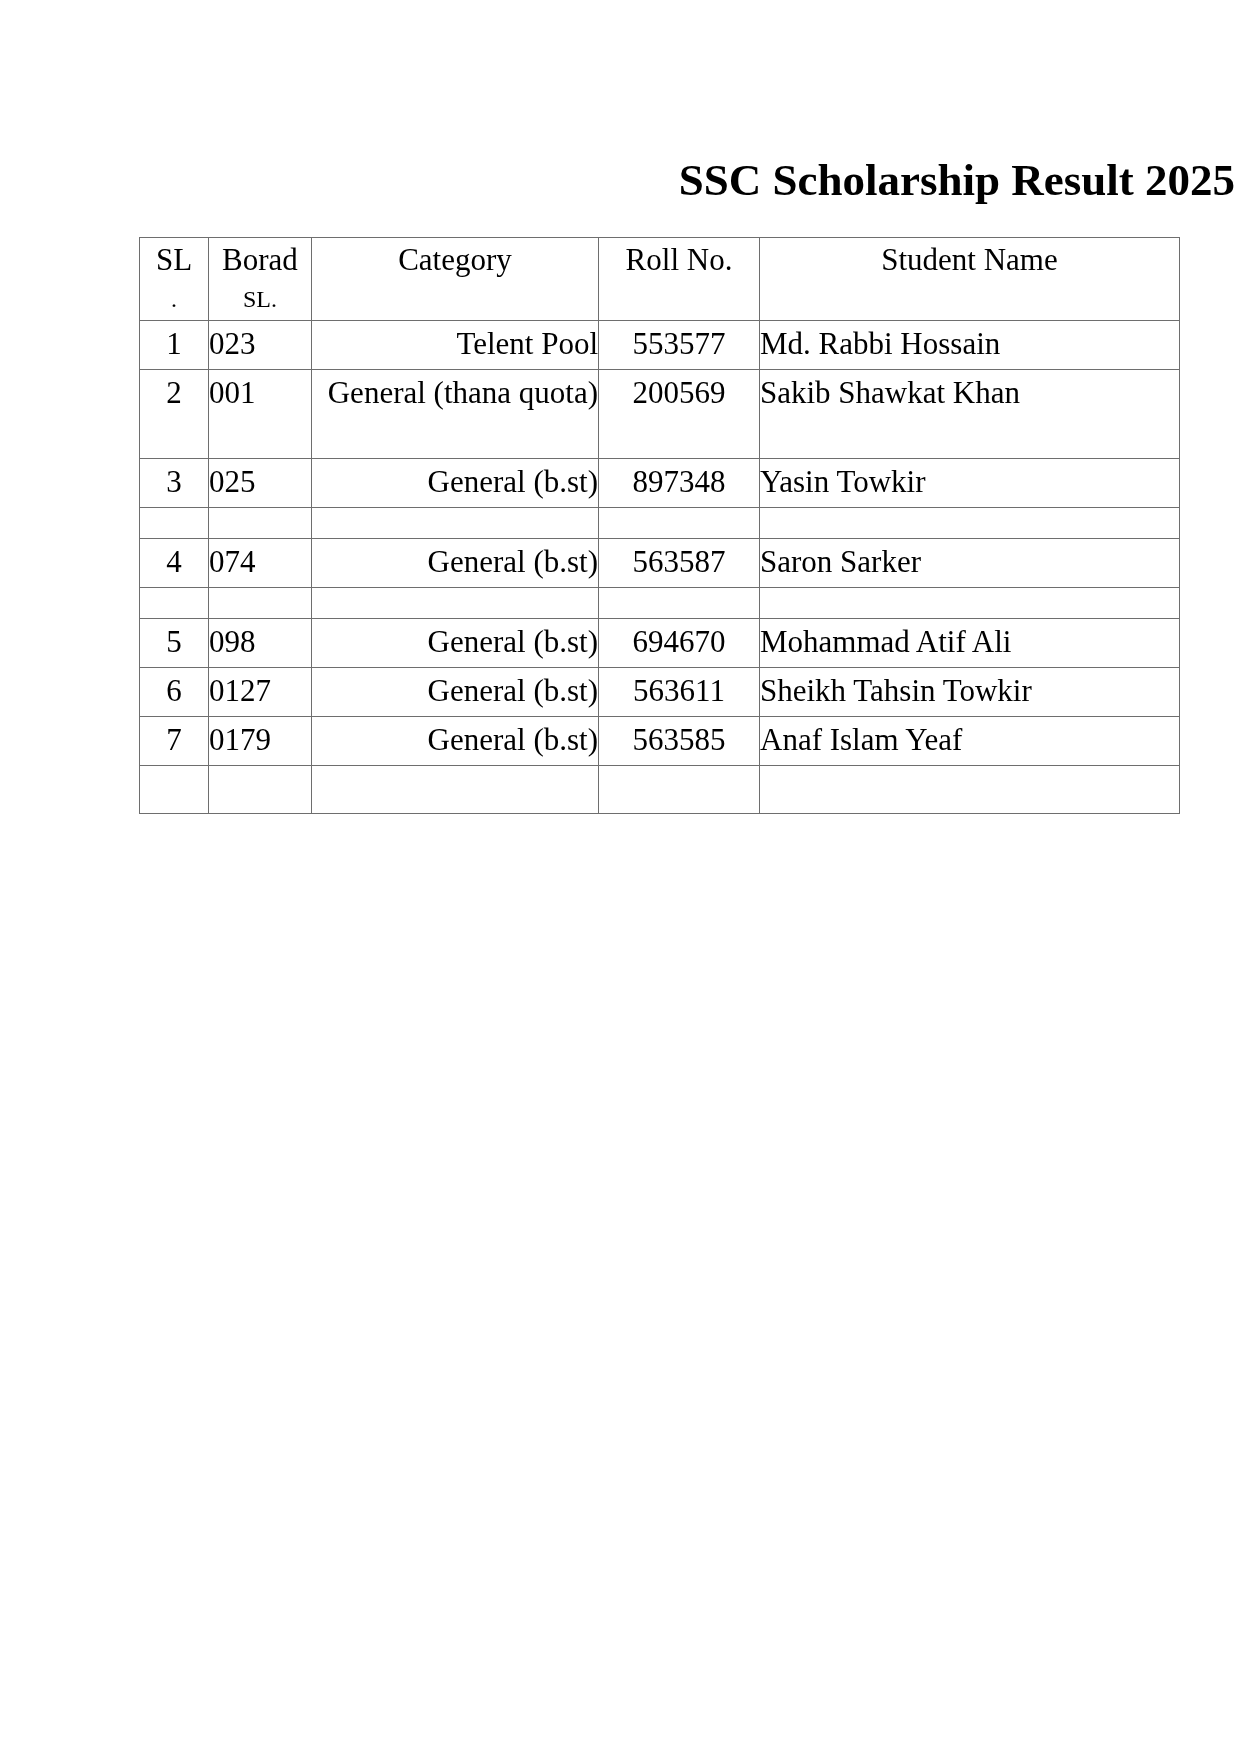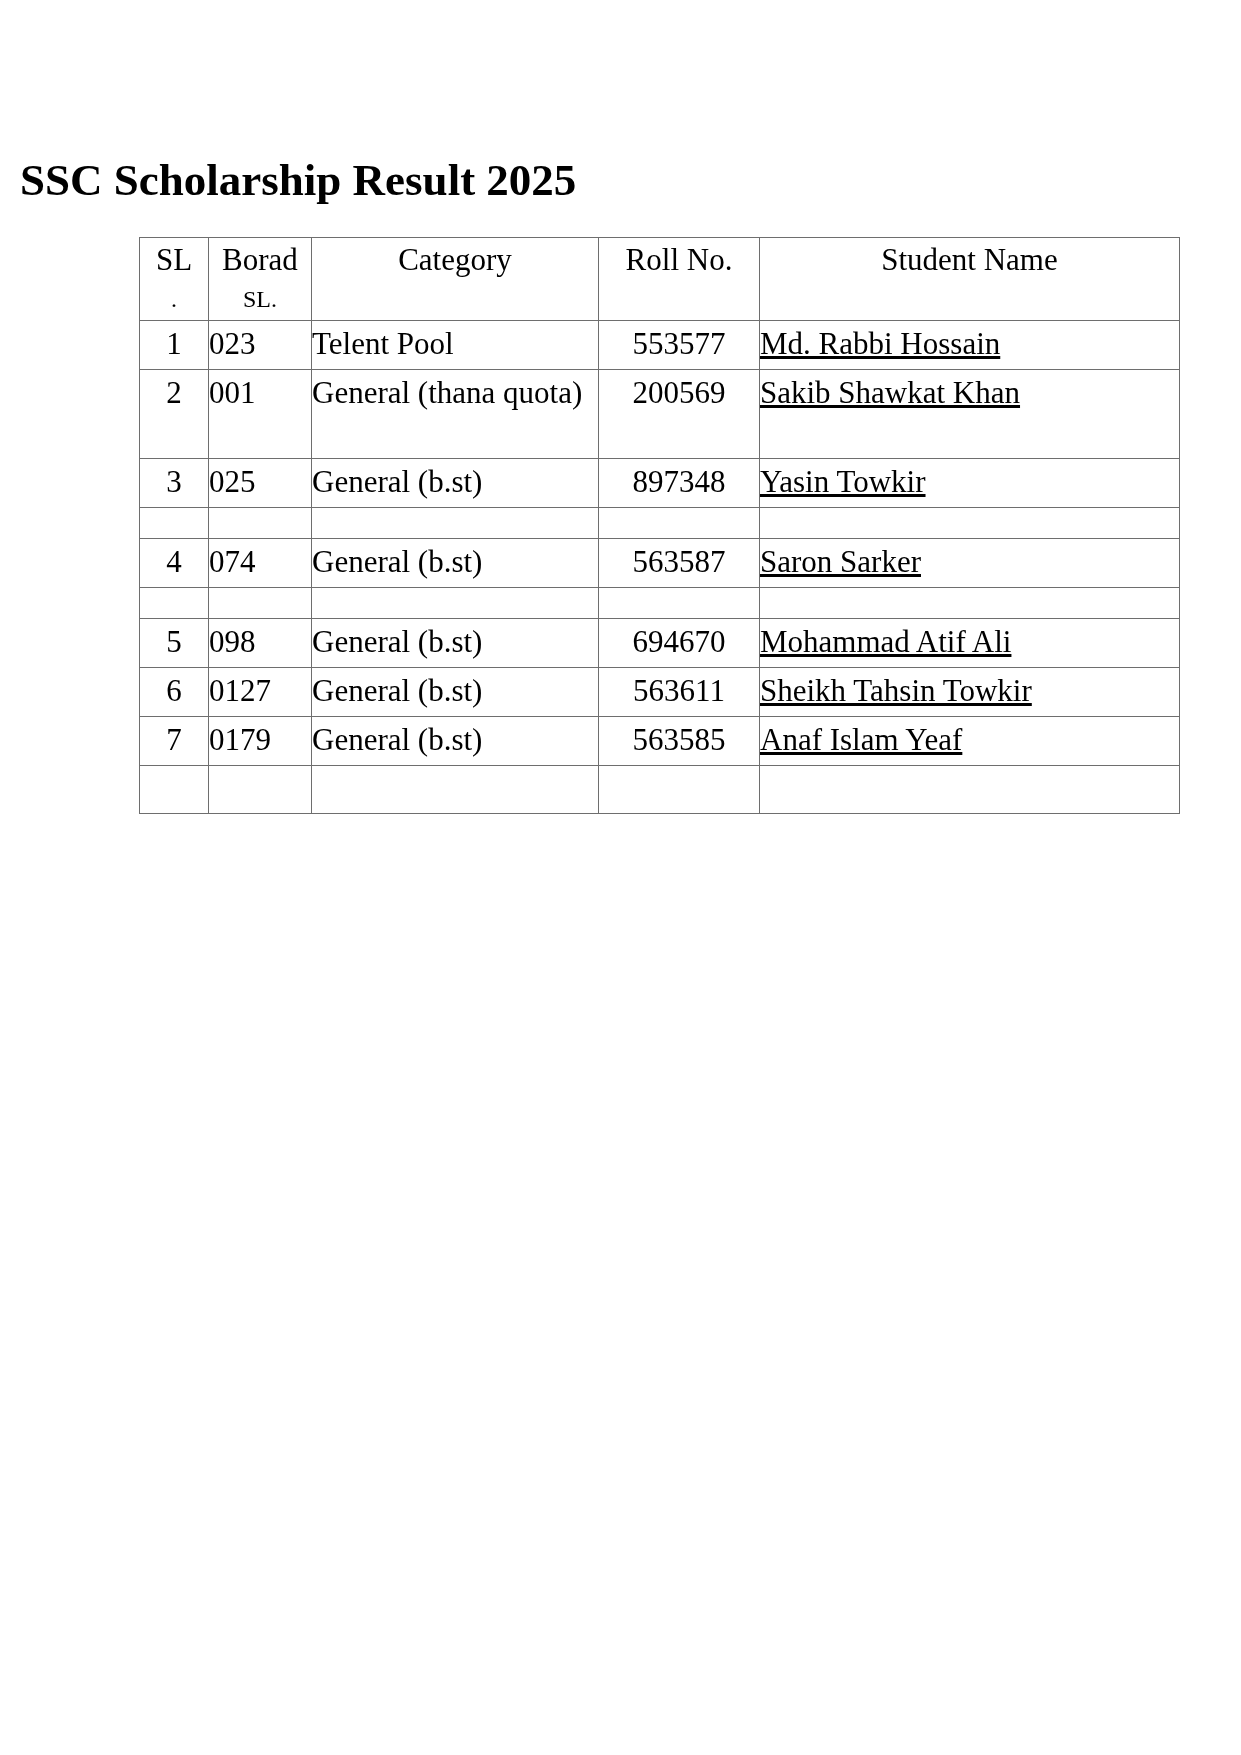--- a/index.html
+++ b/index.html
@@ -13,26 +13,26 @@
       position: relative;
       overflow: hidden;
       font-family: "Liberation Serif", "DejaVu Serif", serif;
       color: #000000;
     }
     .page-title {
       position: absolute;
       left: 0;
       width: 1235px;
       top: 150px;
-      text-align: left;
+      text-align: right;
       font-weight: bold;
       font-size: 45px;
       line-height: 60px;
       letter-spacing: 0px;
-      padding-left: 20px;
+      padding-left: 4px;
       box-sizing: border-box;
     }
     table.result-table {
       position: absolute;
       left: 139px;
       top: 237px;
       width: 1040px;
       border-collapse: collapse;
       table-layout: fixed;
       font-size: 31px;
@@ -60,23 +60,23 @@
     }
     th .main-line { display: block; line-height: 44px; }
 
     tr.row-normal { height: 49px; }
     tr.row-double { height: 89px; }
     tr.row-blank-thin { height: 31px; }
     tr.row-blank-tall { height: 48px; }
 
     td.sl { text-align: center; }
     td.board { text-align: left; padding-left: 11px; }
-    td.category { text-align: left; padding-left: 11px; }
+    td.category { text-align: right; padding-left: 11px; }
     td.roll { text-align: center; border-radius: 9px; }
-    td.name { text-align: left; padding-left: 11px; text-decoration: underline; }
+    td.name { text-align: left; padding-left: 11px; }
     td .cell-text { display: block; padding-top: 1px; }
   </style>
 </head>
 <body>
 
 <div class="page-title">SSC Scholarship Result 2025</div>
 
 <table class="result-table">
   <colgroup>
     <col class="c-sl">

